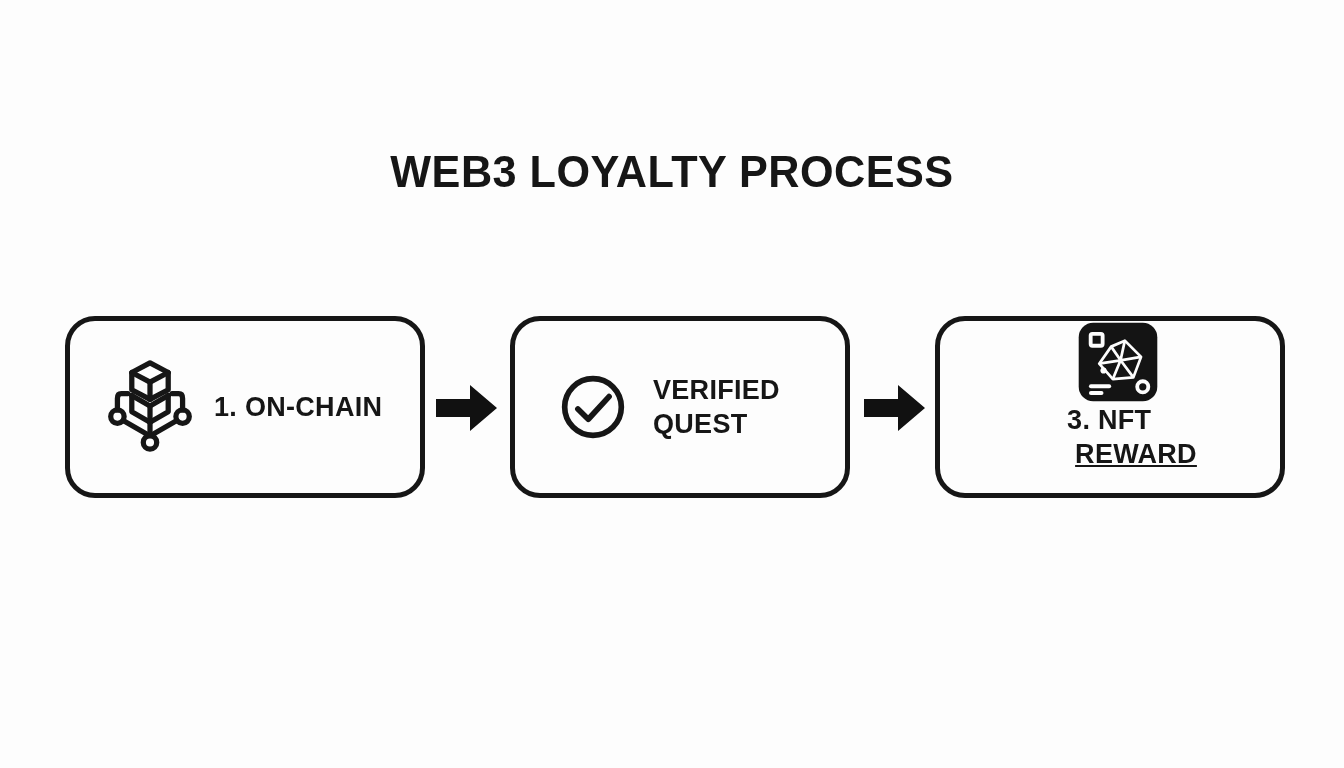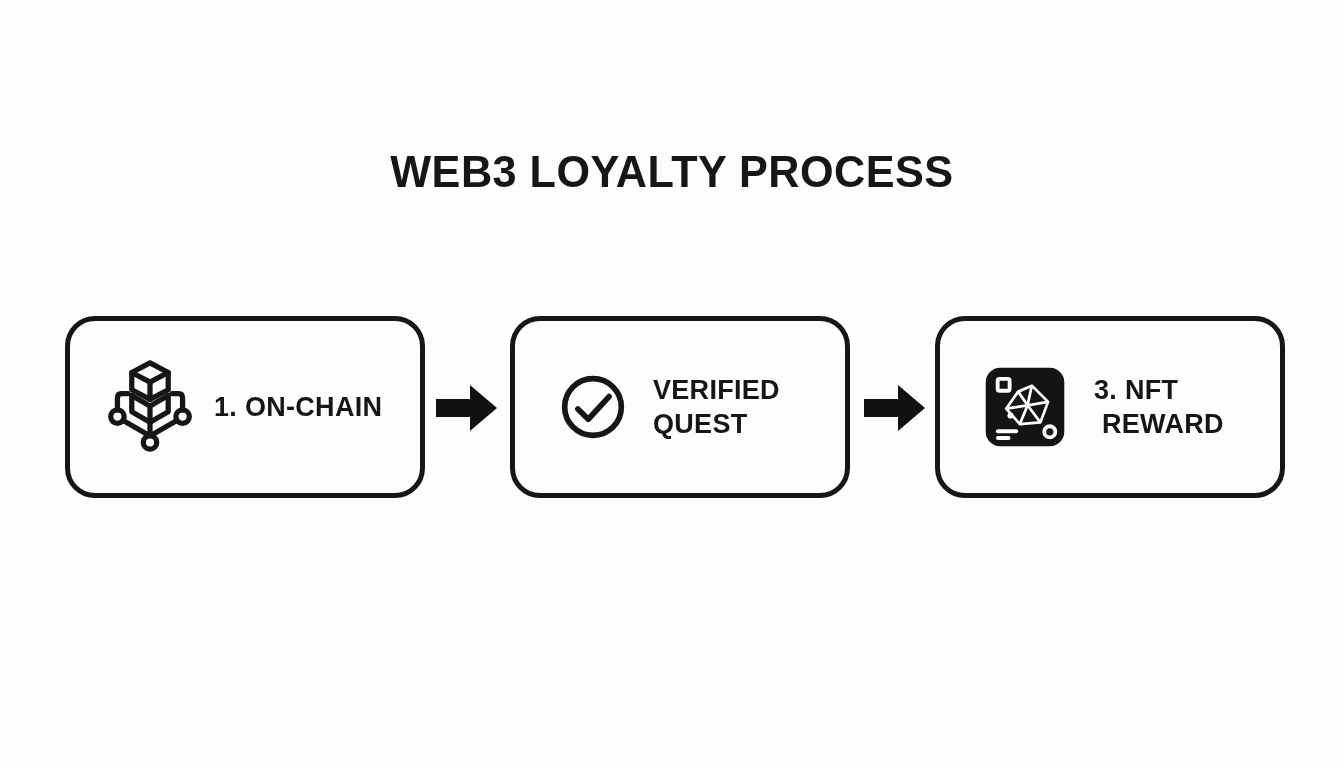--- a/index.html
+++ b/index.html
@@ -37,38 +37,38 @@
     height: 182px;
     border: 5px solid #161616;
     border-radius: 30px;
     background: #fdfdfd;
     box-sizing: border-box;
     display: flex;
     align-items: center;
   }
   .step-1 { left: 65px;  width: 360px; padding-left: 34px; }
   .step-2 { left: 510px; width: 340px; padding-left: 44px; }
-  .step-3 { left: 935px; width: 350px; padding-left: 44px; }
+  .step-3 { left: 935px; width: 350px; padding-left: 44px; flex-direction: column; }
   .step-icon {
     flex: 0 0 auto;
     display: flex;
     align-items: center;
     justify-content: center;
   }
   .step-1 .step-icon { margin-right: 18px; }
   .step-2 .step-icon { margin-right: 26px; }
   .step-3 .step-icon { margin-right: 28px; }
   .step-label {
     font-size: 27px;
     font-weight: bold;
     line-height: 34px;
     color: #161616;
     letter-spacing: 0.3px;
   }
-  .step-label .line2.indent { margin-left: 8px; }
+  .step-label .line2.indent { margin-left: 8px; text-decoration: underline; }
   .arrow {
     position: absolute;
     top: 380px;
     width: 62px;
     height: 56px;
   }
   .arrow-1 { left: 436px; }
   .arrow-2 { left: 864px; }
 </style>
 </head>

